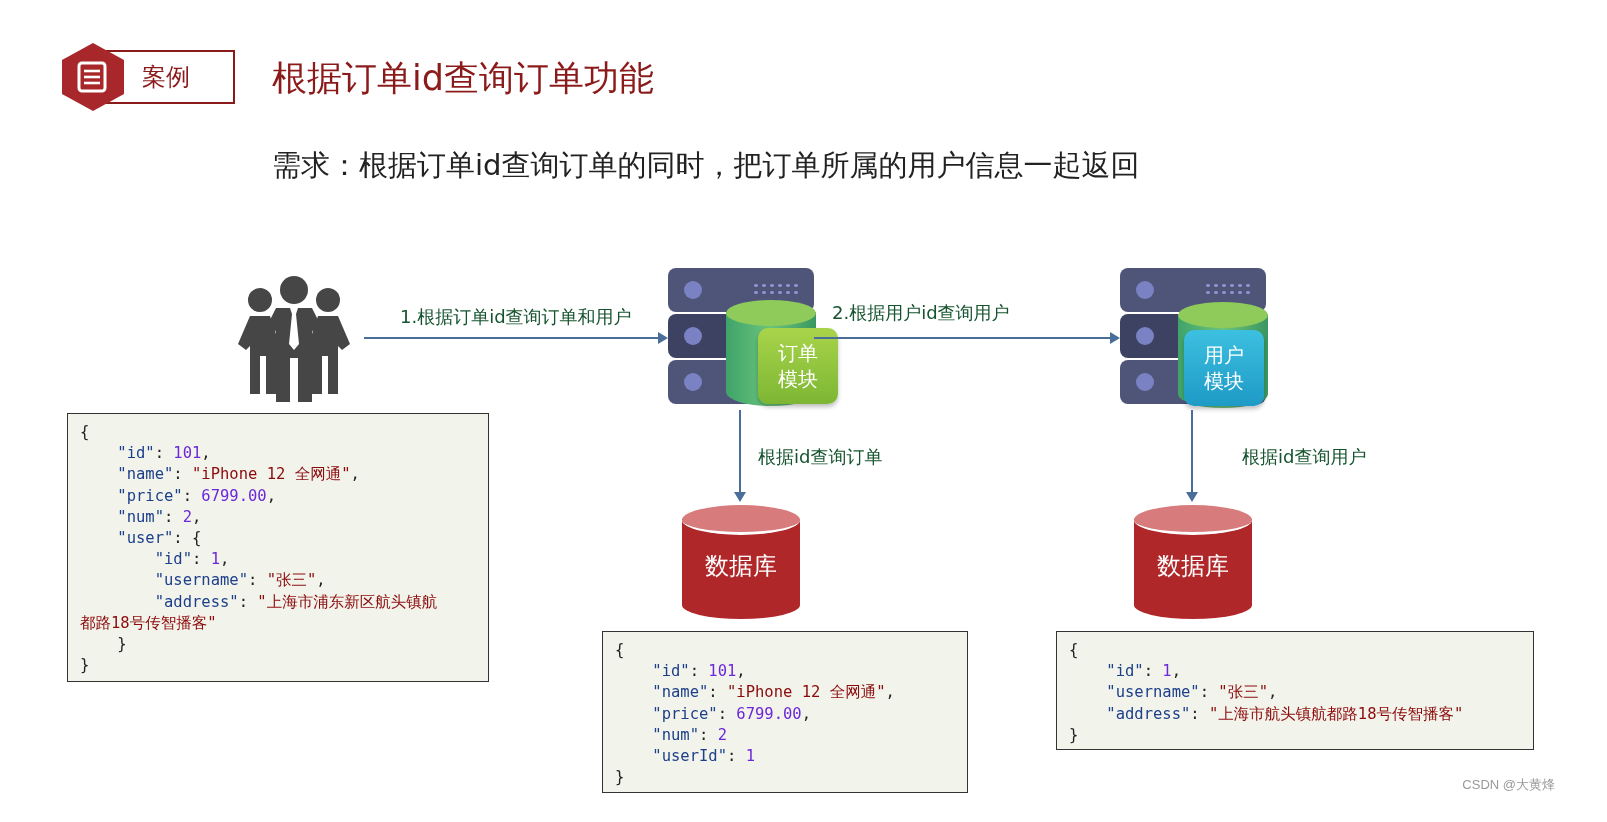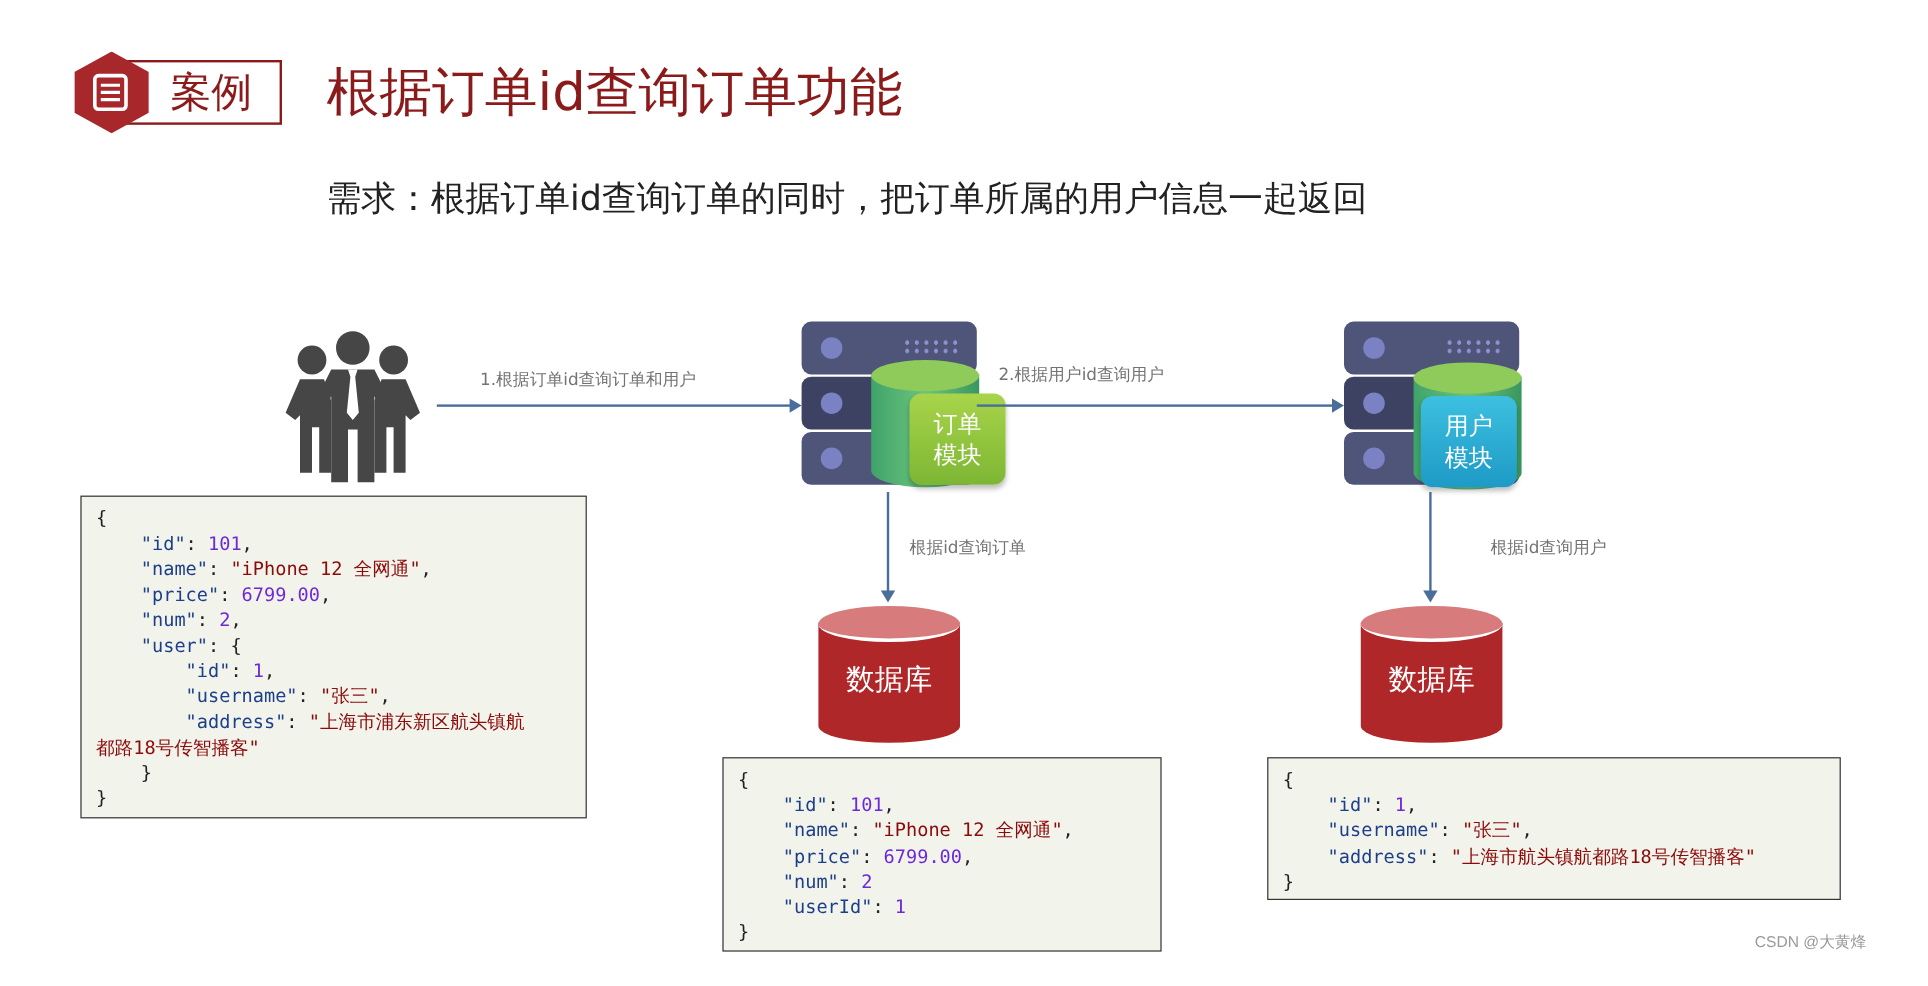--- a/index.html
+++ b/index.html
@@ -2,31 +2,31 @@
 <html><head>
 <meta charset="utf-8">
 <style>
   * { margin: 0; padding: 0; box-sizing: border-box; }
   html, body { width: 1607px; height: 822px; background: #ffffff; overflow: hidden; }
   body { position: relative; font-family: "DejaVu Sans", "Liberation Sans", sans-serif; color: #333; }
   .abs { position: absolute; }
 
   
   .badge-box { left: 95px; top: 50px; width: 140px; height: 54px; border: 2px solid #8b1a1a; background: #fff; }
-  .badge-label { left: 142px; top: 55px; font-size: 34px; color: #8b1a1a; line-height: 44px; }
+  .badge-label { left: 142px; top: 55px; font-size: 24px; color: #8b1a1a; line-height: 44px; }
   .badge-hex { left: 62px; top: 43px; width: 62px; height: 68px; }
-  .page-title { left: 272px; top: 50px; font-size: 44px; color: #8b1a1a; line-height: 56px; letter-spacing: 0px; }
+  .page-title { left: 272px; top: 50px; font-size: 35px; color: #8b1a1a; line-height: 56px; letter-spacing: 0px; }
   .requirement { left: 272px; top: 148px; font-size: 29px; color: #222; line-height: 34px; }
 
   
   .hline { height: 1.5px; background: #4a6e9a; }
   .vline { width: 1.5px; background: #4a6e9a; }
   .arrow-right { width: 0; height: 0; border-top: 6px solid transparent; border-bottom: 6px solid transparent; border-left: 10px solid #4a6e9a; }
   .arrow-down { width: 0; height: 0; border-left: 6px solid transparent; border-right: 6px solid transparent; border-top: 10px solid #4a6e9a; }
-  .edge-label { font-size: 14px; color: #737373; line-height: 24px; white-space: nowrap; }
+  .edge-label { font-size: 18px; color: #14532d; line-height: 24px; white-space: nowrap; }
 
   
   .server { width: 146px; height: 140px; }
   .srv-slab { position: absolute; left: 0; width: 146px; height: 44px; border-radius: 8px; background: #4f5579; }
   .srv-slab.dark { background: #3d4262; }
   .srv-dot { position: absolute; left: 16px; top: 13px; width: 18px; height: 18px; border-radius: 50%; background: #7a82c4; }
   .srv-grid { position: absolute; right: 14px; top: 14px; width: 48px; height: 14px;
     background-image: radial-gradient(circle, #8a92d0 1.6px, transparent 2px); background-size: 8px 7px; }
 
   

